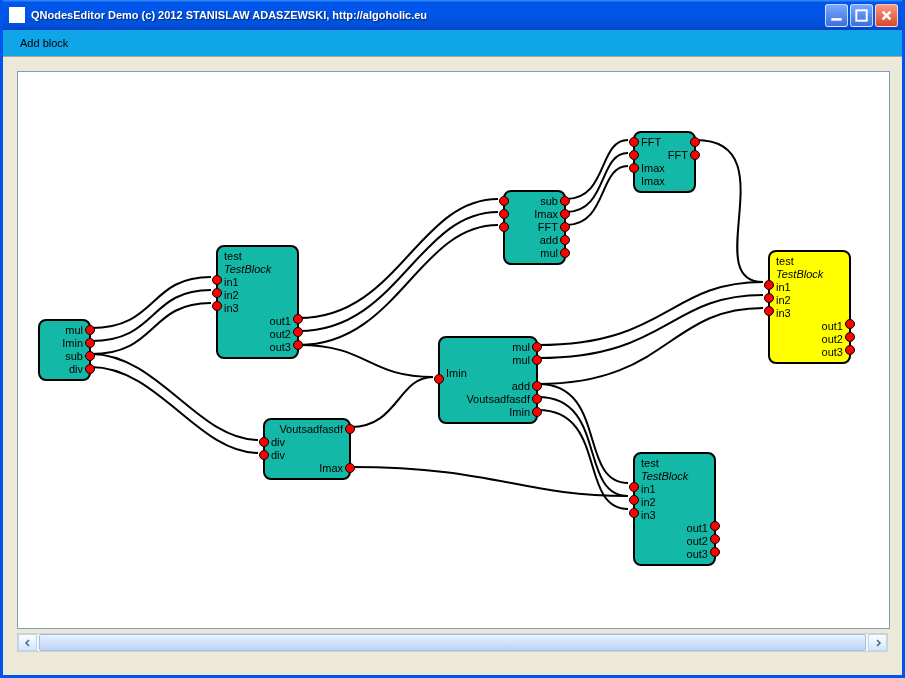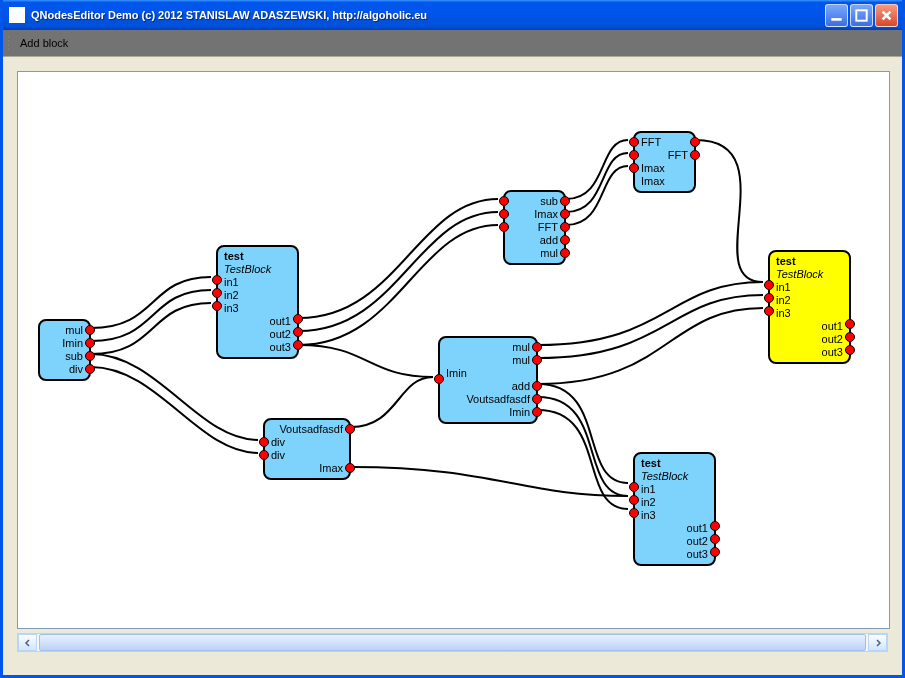--- a/index.html
+++ b/index.html
@@ -59,21 +59,21 @@
     background: #ece9d8;
     border-bottom: 1px solid #aca899;
     display: flex;
     align-items: center;
     padding-left: 6px;
   }
   .menu-item { padding: 2px 6px; }
   .menu-item u { text-decoration: underline; }
   .toolbar {
     height: 26px;
-    background: #737373;
+    background: #0ea5e9;
     border-bottom: 1px solid #aca899;
     display: flex;
     align-items: center;
     padding-left: 4px;
   }
   .grip {
     width: 3px;
     height: 16px;
     margin-right: 4px;
     background-image: radial-gradient(circle, #808080 1px, transparent 1px);
@@ -97,23 +97,23 @@
   }
   .node {
     position: absolute;
     border: 2px solid black;
     border-radius: 8px;
     box-sizing: border-box;
     font-size: 11px;
     line-height: 13px;
     padding: 3px 6px;
   }
-  .node.green  { background: #7dd3fc; }
+  .node.green  { background: #14b8a6; }
   .node.yellow { background: #ffff00; }
-  .node-title    { font-weight: bold; }
+  .node-title    { font-weight: normal; }
   .node-subtitle { font-style: italic; }
   .port-label-left  { text-align: left; }
   .port-label-right { text-align: right; }
   .port {
     position: absolute;
     width: 10px;
     height: 10px;
     background: #ff0000;
     border: 1px solid black;
     border-radius: 50%;

